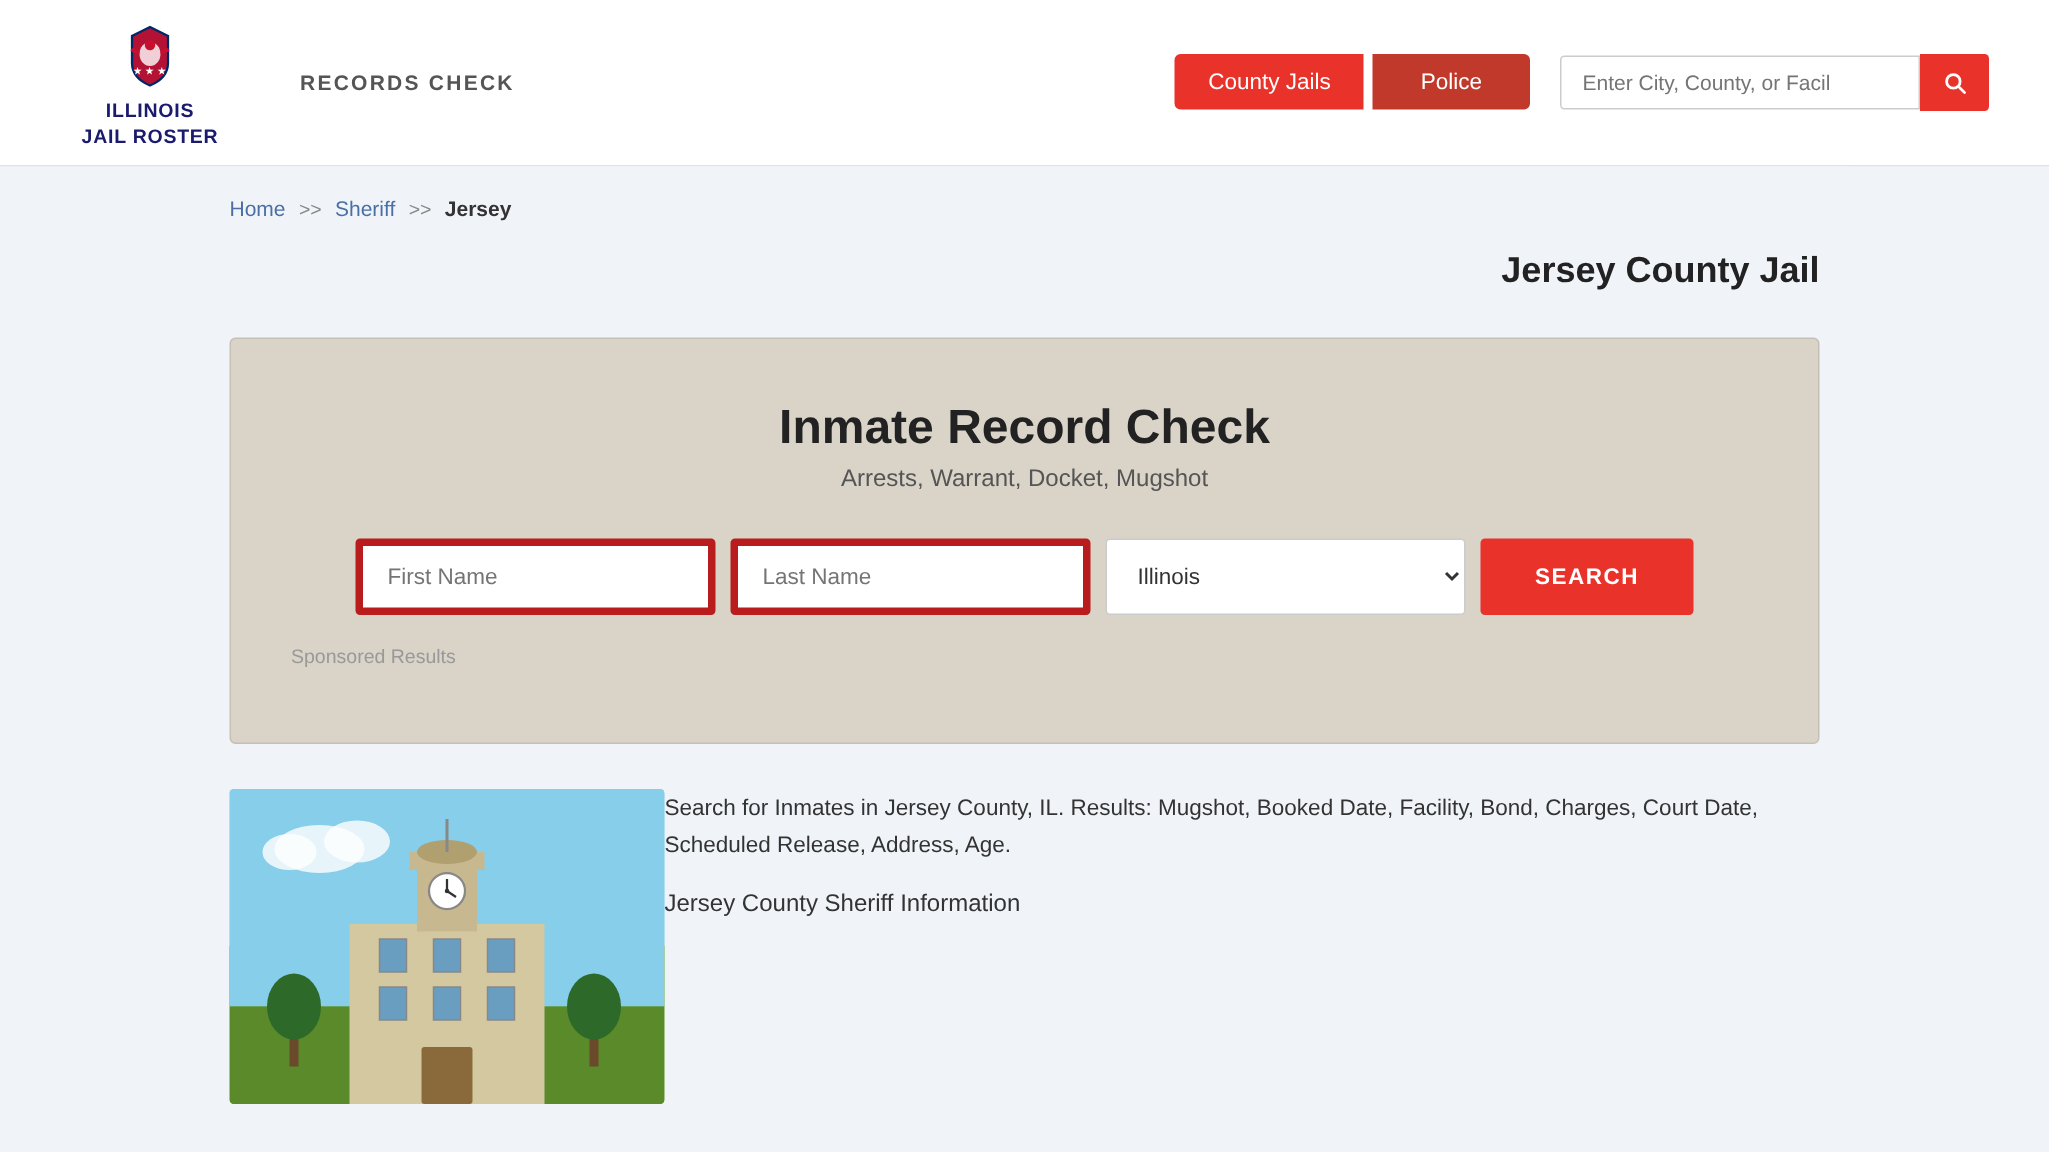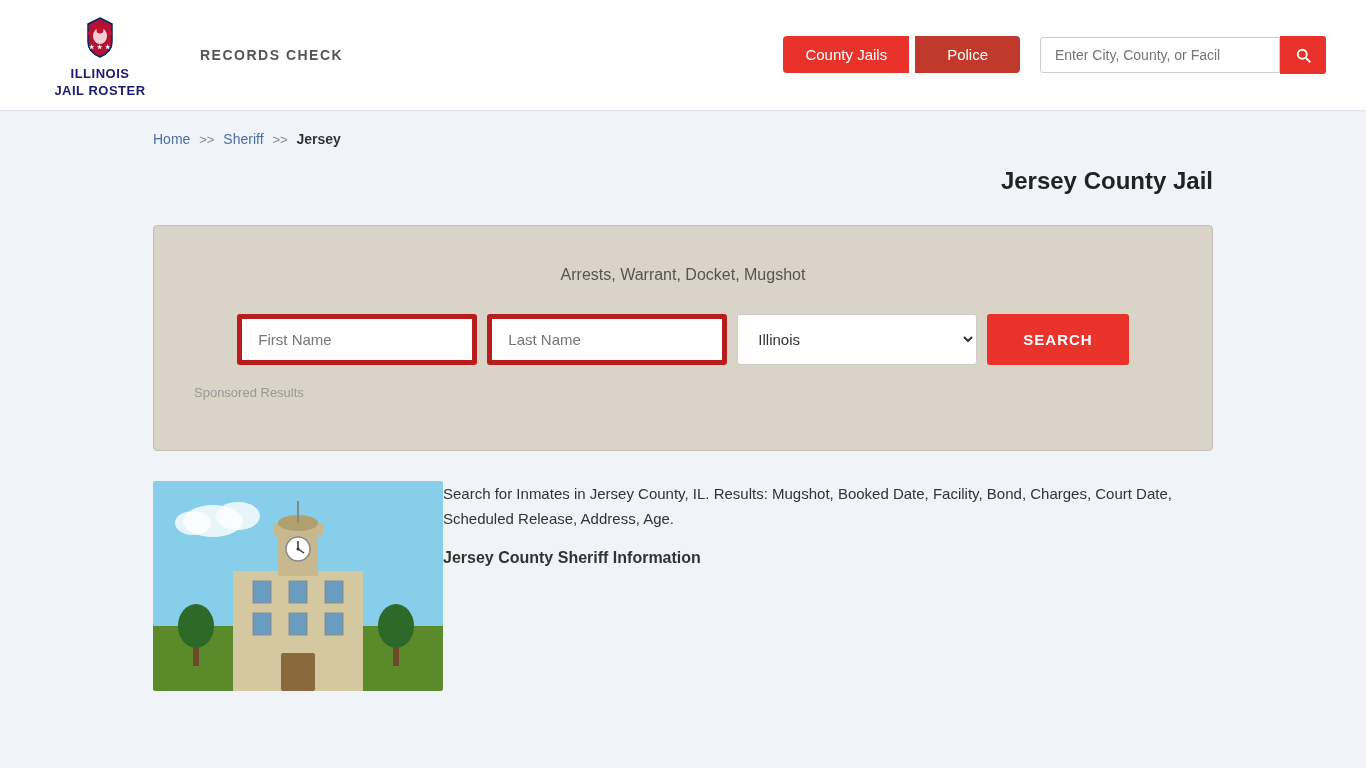--- a/index.html
+++ b/index.html
@@ -226,21 +226,21 @@
     .description-text {
       font-size: 15px;
       line-height: 1.7;
       color: #333;
     }
     .description-text p {
       margin-bottom: 12px;
     }
     .description-text h3 {
       font-size: 16px;
-      font-weight: bold;
+      font-weight: normal;
       color: #333;
       margin-bottom: 8px;
     }
   </style>
 </head>
 <body>
 
 <header class="header">
   <a href="#" class="logo-area">
 
@@ -287,20 +287,21 @@
     <a href="#">Home</a>
     <span class="separator">&gt;&gt;</span>
     <a href="#">Sheriff</a>
     <span class="separator">&gt;&gt;</span>
     <span class="current">Jersey</span>
   </nav>
 
   <h1 class="page-title">Jersey County Jail</h1>
 
   <div class="inmate-box">
+    <h2>Inmate Record Check</h2>
     <p class="subtitle">Arrests, Warrant, Docket, Mugshot</p>
 
     <div class="search-form">
       <input type="text" placeholder="First Name" style="">
       <input type="text" placeholder="Last Name" style="">
       <select id="state-select"><option value="Illinois">Illinois</option><option value="Alabama">Alabama</option><option value="Alaska">Alaska</option><option value="Arizona">Arizona</option><option value="Arkansas">Arkansas</option><option value="California">California</option><option value="Colorado">Colorado</option><option value="Connecticut">Connecticut</option><option value="Delaware">Delaware</option><option value="Florida">Florida</option><option value="Georgia">Georgia</option><option value="Hawaii">Hawaii</option><option value="Idaho">Idaho</option><option value="Indiana">Indiana</option><option value="Iowa">Iowa</option><option value="Kansas">Kansas</option><option value="Kentucky">Kentucky</option><option value="Louisiana">Louisiana</option><option value="Maine">Maine</option><option value="Maryland">Maryland</option><option value="Massachusetts">Massachusetts</option><option value="Michigan">Michigan</option><option value="Minnesota">Minnesota</option><option value="Mississippi">Mississippi</option><option value="Missouri">Missouri</option><option value="Montana">Montana</option><option value="Nebraska">Nebraska</option><option value="Nevada">Nevada</option><option value="New Hampshire">New Hampshire</option><option value="New Jersey">New Jersey</option><option value="New Mexico">New Mexico</option><option value="New York">New York</option><option value="North Carolina">North Carolina</option><option value="North Dakota">North Dakota</option><option value="Ohio">Ohio</option><option value="Oklahoma">Oklahoma</option><option value="Oregon">Oregon</option><option value="Pennsylvania">Pennsylvania</option><option value="Rhode Island">Rhode Island</option><option value="South Carolina">South Carolina</option><option value="South Dakota">South Dakota</option><option value="Tennessee">Tennessee</option><option value="Texas">Texas</option><option value="Utah">Utah</option><option value="Vermont">Vermont</option><option value="Virginia">Virginia</option><option value="Washington">Washington</option><option value="West Virginia">West Virginia</option><option value="Wisconsin">Wisconsin</option><option value="Wyoming">Wyoming</option></select>
       <button class="search-btn">SEARCH</button>
     </div>
 
     <div class="sponsored">Sponsored Results</div>

